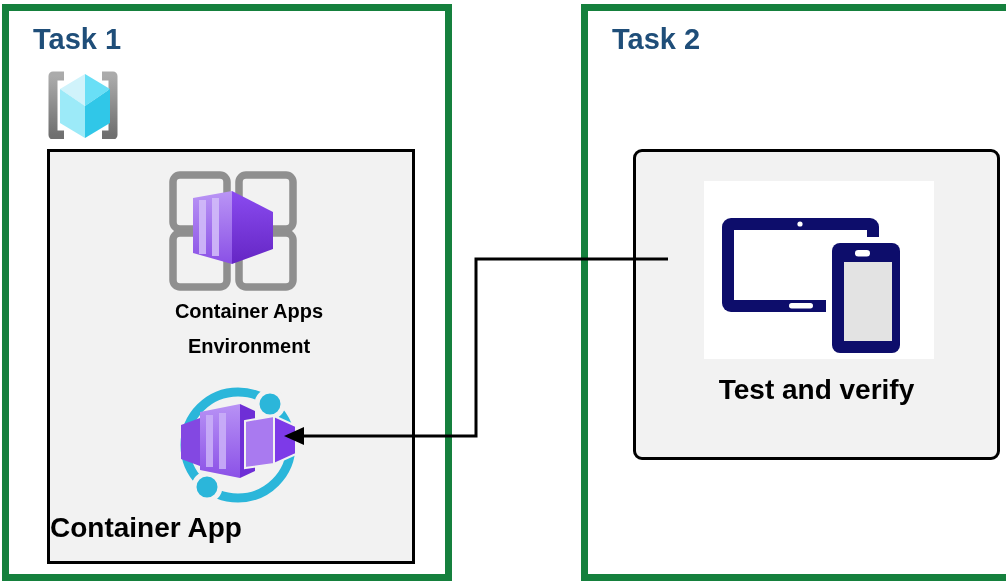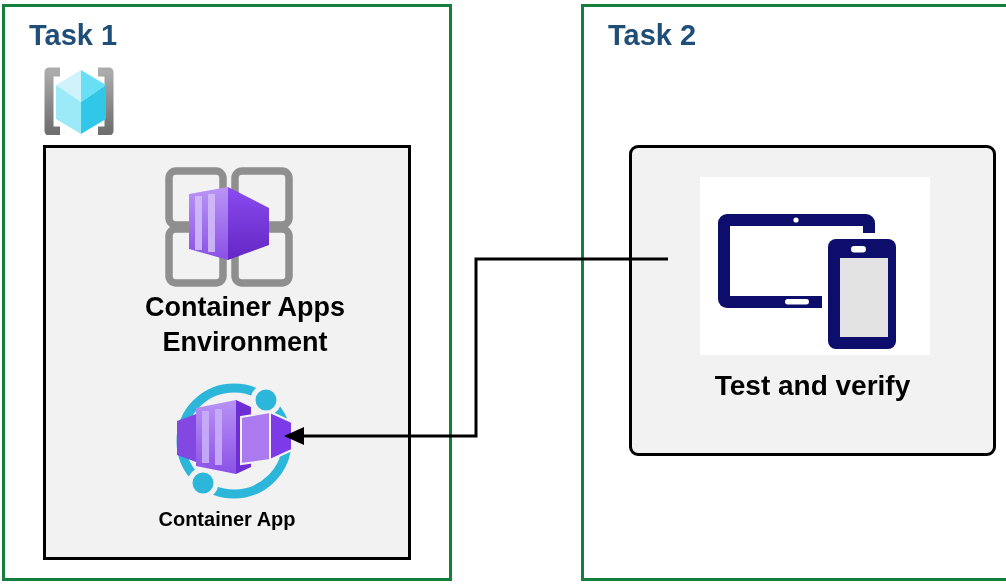--- a/index.html
+++ b/index.html
@@ -6,21 +6,21 @@
   body {
     font-family: "Liberation Sans", sans-serif;
     background:#ffffff;
     width:1006px; height:584px;
     overflow:hidden;
   }
   .canvas { position:relative; width:1006px; height:584px; background:#ffffff; }
 
   .task-box {
     position:absolute; top:4px; height:577px;
-    border:3px solid #15803d; background:#fff;
+    border:7px solid #15803d; background:#fff;
   }
   .task1 { left:2px; width:450px; }
   .task2 { left:581px; width:449px;padding-left:11px; }
 
   .task-title {
     position:absolute; left:24px; top:12px;
     font-size:29px; font-weight:700; color:#1F4E79;
     letter-spacing:0px; white-space:nowrap;
   }
 
@@ -33,30 +33,30 @@
 
   .inner-panel {
     position:absolute; background:#F2F2F2; border:3px solid #000;
   }
   .task1 .inner-panel { left:38px; top:138px; width:368px; height:415px; }
   .task2 .inner-panel { left:45px; top:138px; width:367px; height:311px;border-radius:9px; }
 
   .env-icon { position:absolute; left:117px; top:17px; width:132px; height:124px; }
   .env-label {
     position:absolute; top:142px; left:0; width:100%;
-    text-align:center; font-size:27px; font-weight:700; color:#000;
+    text-align:center; font-size:20px; font-weight:700; color:#000;
     line-height:35px;
     padding-left:36px;
   }
   .env-label span { display:inline-block; max-width:250px; }
 
   .app-icon { position:absolute; left:122px; top:234px; width:136px; height:124px; }
   .app-label {
     position:absolute; top:360px; left:0; width:100%;
-    text-align:center; font-size:20px; font-weight:700; color:#000; white-space:nowrap;
+    font-size:28px; font-weight:700; color:#000; white-space:nowrap;
   }
 
   .devices-bg {
     position:absolute; left:68px; top:29px; width:230px; height:178px;
     background:#ffffff;
   }
   .devices-icon { position:absolute; left:0; top:0; width:230px; height:178px; }
   .test-label {
     position:absolute; top:222px; left:0; width:100%;
     text-align:center; font-size:28px; font-weight:700; color:#000; white-space:nowrap;

